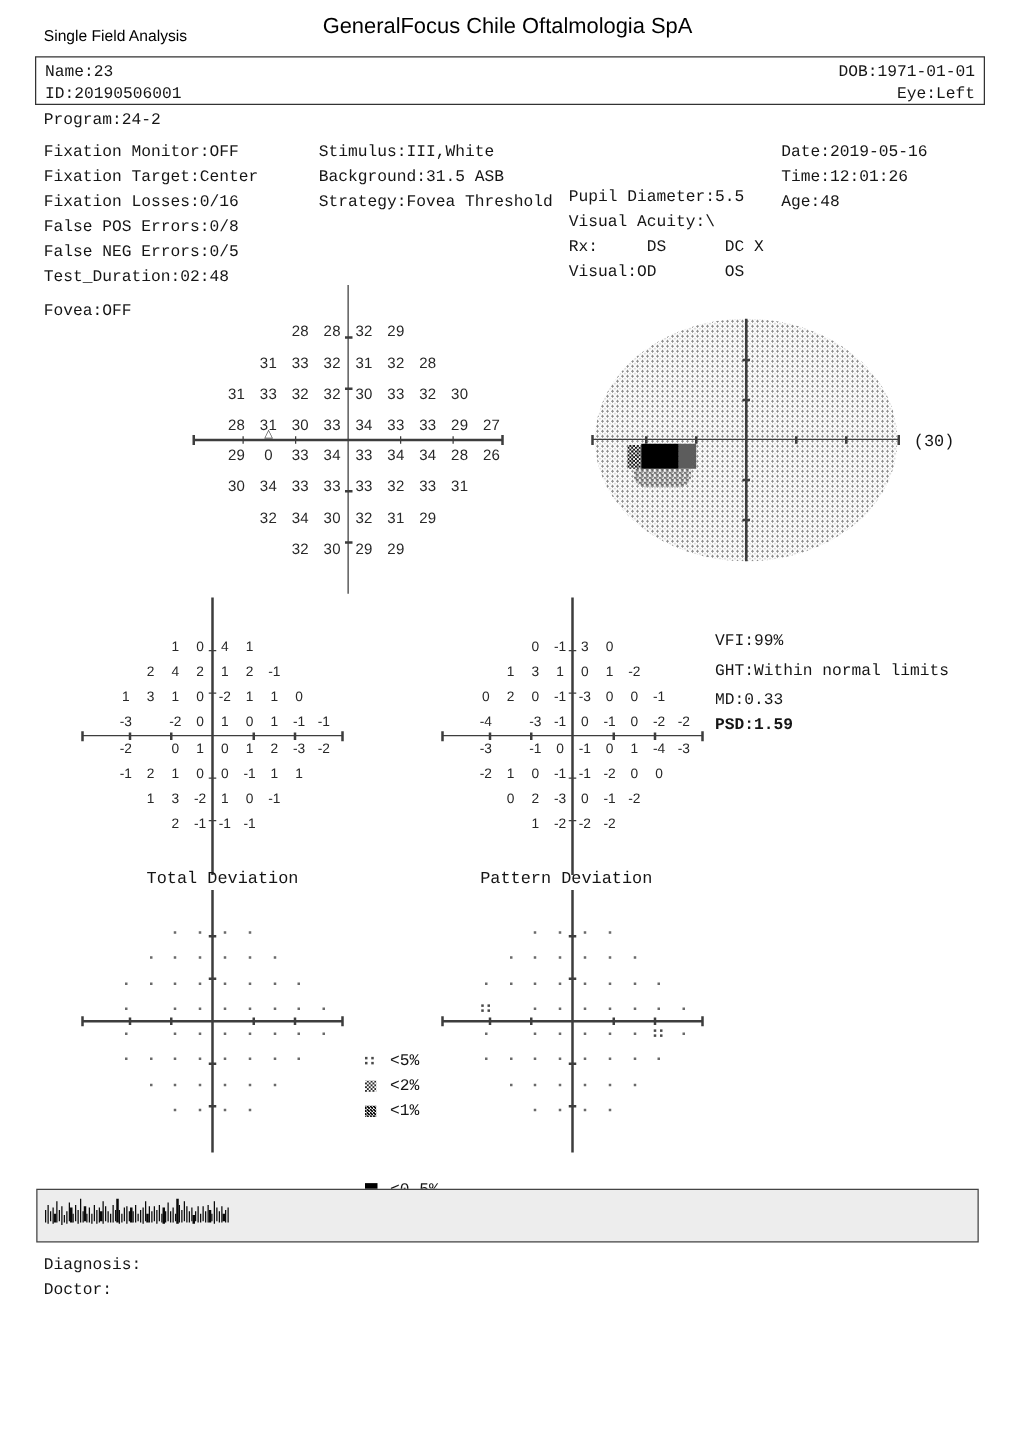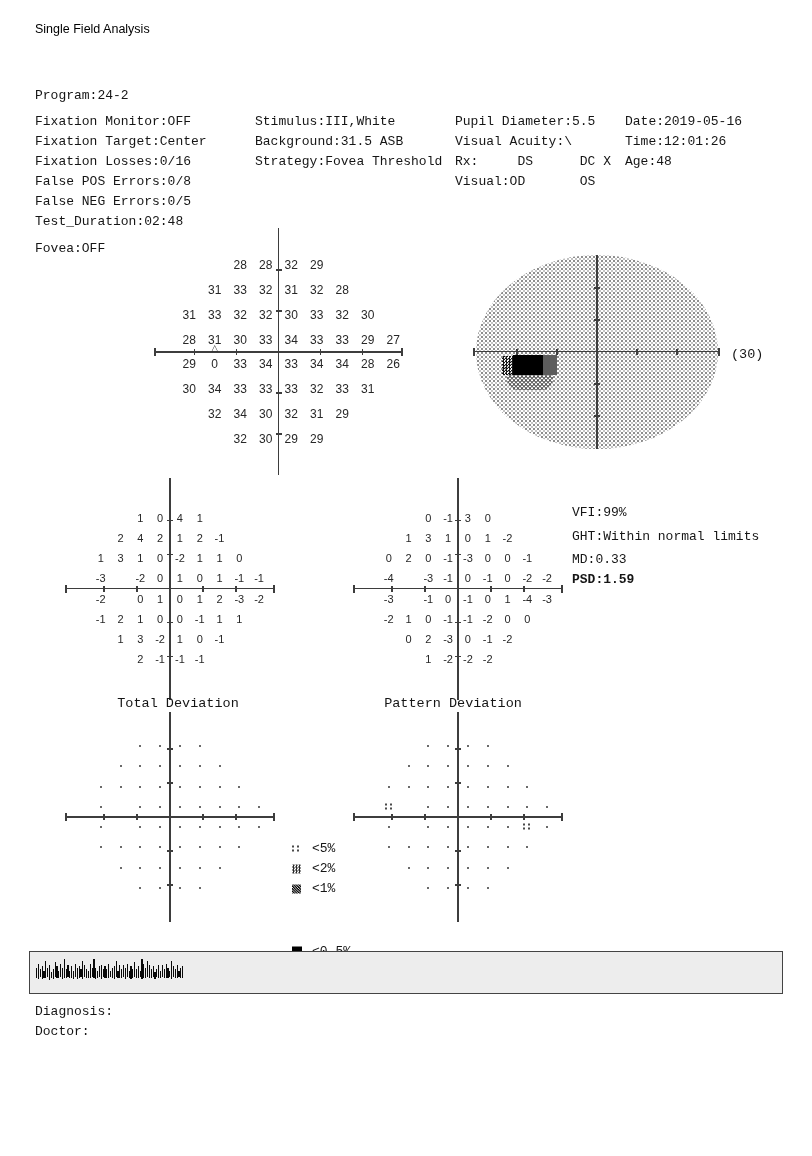--- a/index.html
+++ b/index.html
@@ -64,38 +64,49 @@
   .gaze-trace{position:absolute;left:3px;top:0;width:170px;height:41px;}
   .gaze-bar{position:absolute;width:1.2px;background:#0a0a0a;}
   
   .footer-line{font-size:13px;}
 </style>
 </head>
 <body>
 
 <div class="page">
 
+  <div class="abs clinic-title sans">GeneralFocus Chile Oftalmologia SpA</div>
   <div class="abs report-type sans">Single Field Analysis</div>
 
+  <div class="abs patient-box">
+    <div class="pb-row" style="top:4px;">
+      <span class="l">Name:23</span>
+      <span class="r">DOB:1971-01-01</span>
+    </div>
+    <div class="pb-row" style="top:21px;">
+      <span class="l">ID:20190506001</span>
+      <span class="r">Eye:Left</span>
+    </div>
+  </div>
   <div class="abs program-line">Program:24-2</div>
 
   <div class="pcol" style="left:35px;">
       <div class="pline">Fixation Monitor:OFF</div>
       <div class="pline">Fixation Target:Center</div>
       <div class="pline">Fixation Losses:0/16</div>
       <div class="pline">False POS Errors:0/8</div>
       <div class="pline">False NEG Errors:0/5</div>
       <div class="pline">Test_Duration:02:48</div>
     </div>
   <div class="pcol" style="left:255px;">
       <div class="pline">Stimulus:III,White</div>
       <div class="pline">Background:31.5 ASB</div>
       <div class="pline">Strategy:Fovea Threshold</div>
     </div>
-  <div class="pcol" style="left:455px;">
+  <div class="pcol" style="left:455px;margin-top:36px;">
       <div class="pline">Pupil Diameter:5.5</div>
       <div class="pline">Visual Acuity:\</div>
       <div class="pline">Rx:     DS      DC X</div>
       <div class="pline">Visual:OD       OS</div>
     </div>
   <div class="pcol" style="left:625px;">
       <div class="pline">Date:2019-05-16</div>
       <div class="pline">Time:12:01:26</div>
       <div class="pline">Age:48</div>
     </div>

